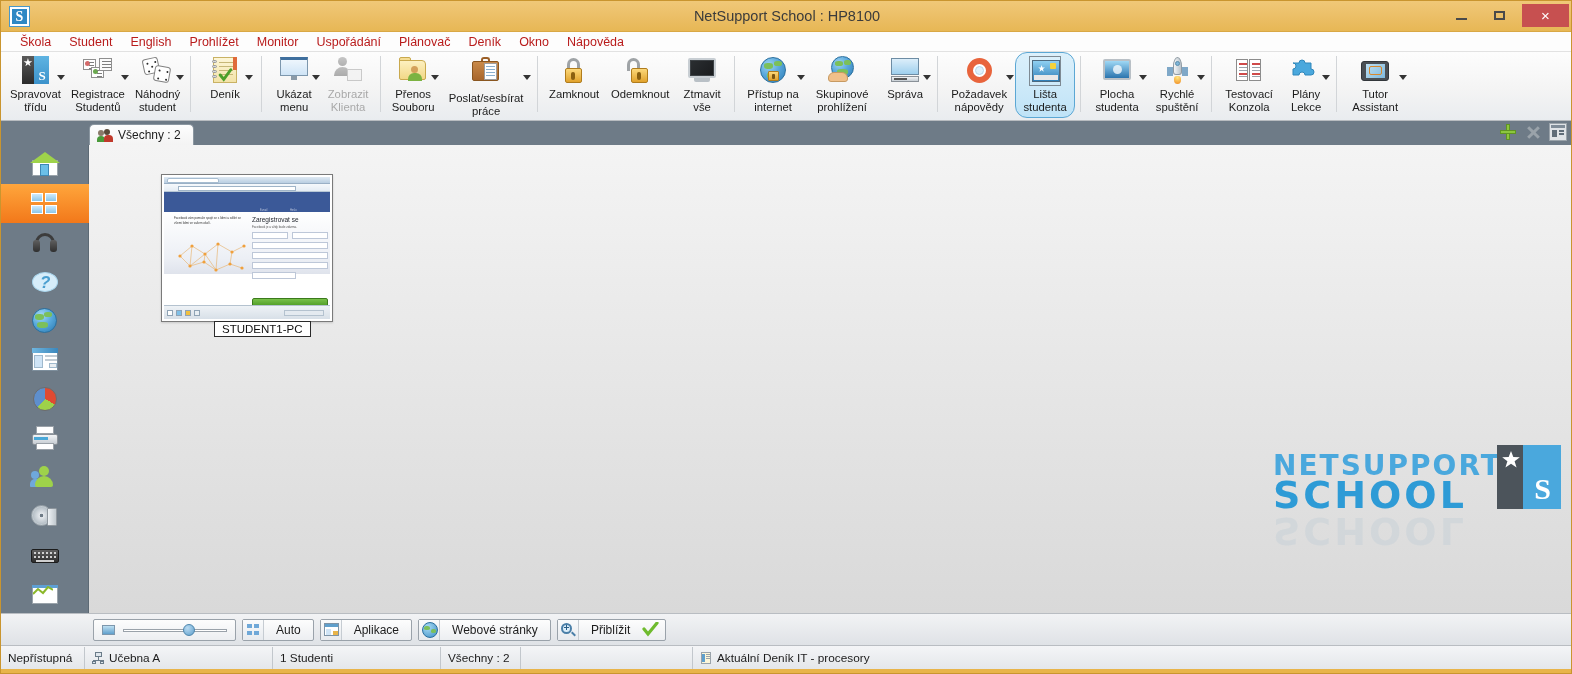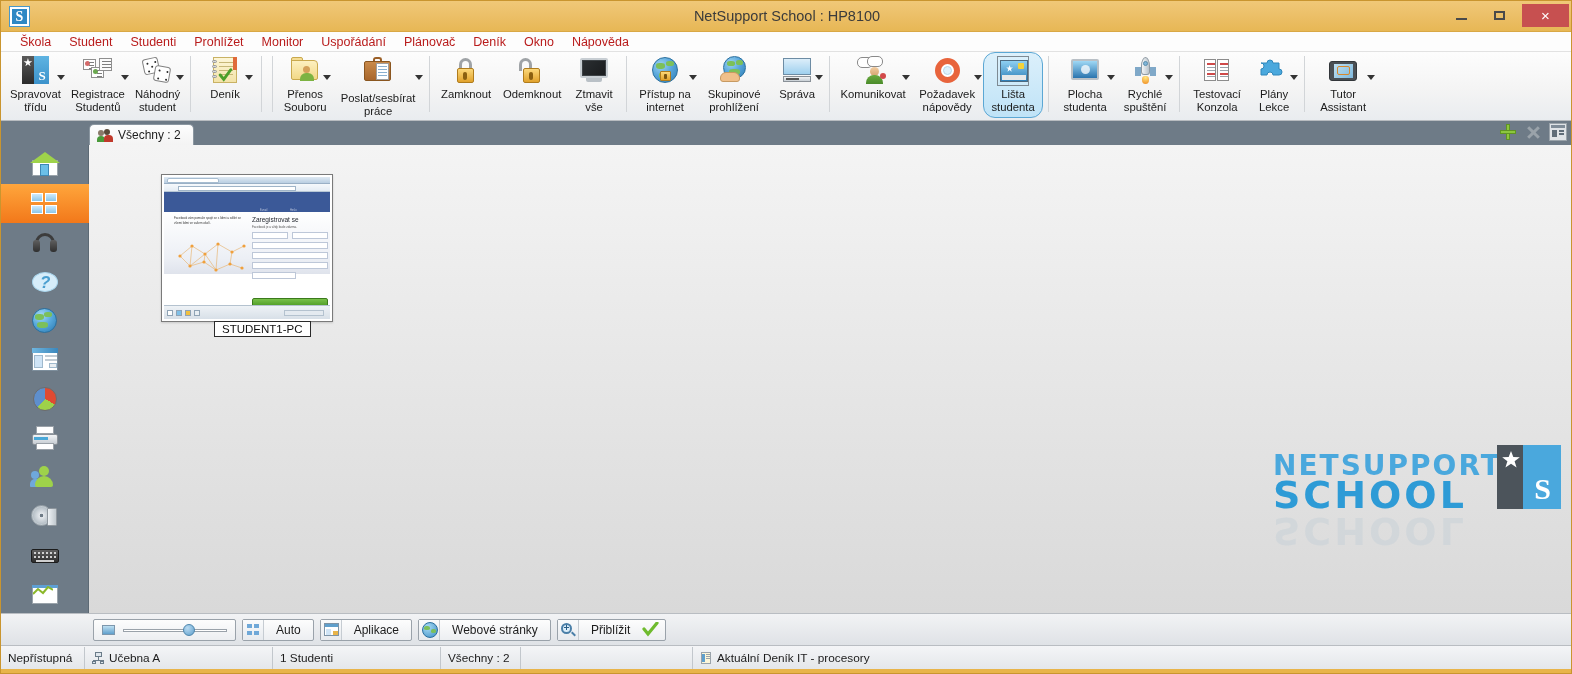--- a/index.html
+++ b/index.html
@@ -337,21 +337,21 @@
       </div>
     <div class="wbtn" id="win-max">
         <span class="glyph"></span>
       </div>
     <div class="wbtn" id="win-close">×</div>
   </div>
 
   <div id="menubar">
     <div class="menu-item">Škola</div>
     <div class="menu-item">Student</div>
-    <div class="menu-item">Studenti</div>
+    <div class="menu-item">English</div>
     <div class="menu-item">Prohlížet</div>
     <div class="menu-item">Monitor</div>
     <div class="menu-item">Uspořádání</div>
     <div class="menu-item">Plánovač</div>
     <div class="menu-item">Deník</div>
     <div class="menu-item">Okno</div>
     <div class="menu-item">Nápověda</div>
   </div>
 
   <div id="ribbon">
@@ -432,20 +432,42 @@
           <svg class="i-check" viewBox="0 0 16 16">
             <path d="M2 8 L6 13 L14 2" stroke="#4b9f2a" stroke-width="3.4" fill="none" stroke-linecap="round"></path>
           </svg>
         </div>
         <span class="rb-arrow"></span>
         <div class="rb-lbl">Deník</div>
       </div>
     </div>
     <div class="rb-sep"></div>
 
+    <div class="rb-group">
+      <div class="rb-btn">
+        <div class="rb-ico">
+          <span class="ic i-screen"></span><span class="ic i-screen-stand"></span>
+          <svg class="i-arrow-dn" viewBox="0 0 12 12">
+            <path d="M6 1 L6 8 M3 5 L6 9 L9 5" stroke="#1c1c1c" stroke-width="1.6" fill="none"></path>
+          </svg>
+        </div>
+        <span class="rb-arrow"></span>
+        <div class="rb-lbl">Ukázat
+menu</div>
+      </div>
+      <div class="rb-btn disabled">
+        <div class="rb-ico">
+          <span class="ic i-person-head" style="left:6px;top:1px;"></span>
+          <span class="ic i-person-body" style="left:2px;top:11px;"></span>
+          <span class="ic" style="left:15px;top:13px;width:15px;height:12px;background:#eee;border:1px solid #8a8a8a;"></span>
+        </div>
+        <div class="rb-lbl">Zobrazit
+Klienta</div>
+      </div>
+    </div>
     <div class="rb-sep"></div>
 
     <div class="rb-group">
       <div class="rb-btn">
         <div class="rb-ico">
           <span class="ic i-folder-tab"></span>
             <span class="ic i-folder"></span>
           <span class="ic" style="left:14px;top:10px;width:7px;height:7px;border-radius:50%;background:#d4a15a;"></span>
           <span class="ic" style="left:11px;top:17px;width:14px;height:8px;border-radius:6px 6px 0 0;background:#7cb342;"></span>
         </div>
@@ -533,31 +555,20 @@
           <span class="ic" style="left:2px;top:20px;width:28px;height:6px;background:linear-gradient(to bottom,#f0f2f4,#c8cfd5);border:1px solid #8a9198;"></span>
           <span class="ic" style="left:5px;top:22px;width:13px;height:2px;background:#555;"></span>
         </div>
         <span class="rb-arrow"></span>
         <div class="rb-lbl">Správa</div>
       </div>
     </div>
     <div class="rb-sep"></div>
 
     <div class="rb-group">
-      <div class="rb-btn" style="min-width:76px;">
-        <div class="rb-ico">
-          <span class="ic i-bubble" style="left:0px;top:1px;width:16px;height:11px;"></span>
-          <span class="ic i-bubble" style="left:10px;top:0px;width:16px;height:11px;"></span>
-          <span class="ic i-person-head" style="left:13px;top:11px;background:linear-gradient(to bottom,#f3cda0,#d3a470);"></span>
-          <span class="ic" style="left:9px;top:19px;width:17px;height:9px;border-radius:8px 8px 0 0;background:linear-gradient(to bottom,#6aab3f,#4a8b2a);"></span>
-          <span class="ic" style="left:23px;top:17px;width:6px;height:6px;border-radius:50%;background:#d24a4a;"></span>
-        </div>
-        <span class="rb-arrow"></span>
-        <div class="rb-lbl">Komunikovat</div>
-      </div>
       <div class="rb-btn" style="min-width:72px;">
         <div class="rb-ico">
           <span class="ic i-ring"></span>
           <span class="ic" style="left:12px;top:10px;width:9px;height:9px;border-radius:50%;background:#dff1fb;border:1px solid #b7d7ea;"></span>
         </div>
         <span class="rb-arrow"></span>
         <div class="rb-lbl">Požadavek
 nápovědy</div>
       </div>
       <div class="rb-btn selected" style="min-width:60px;">

